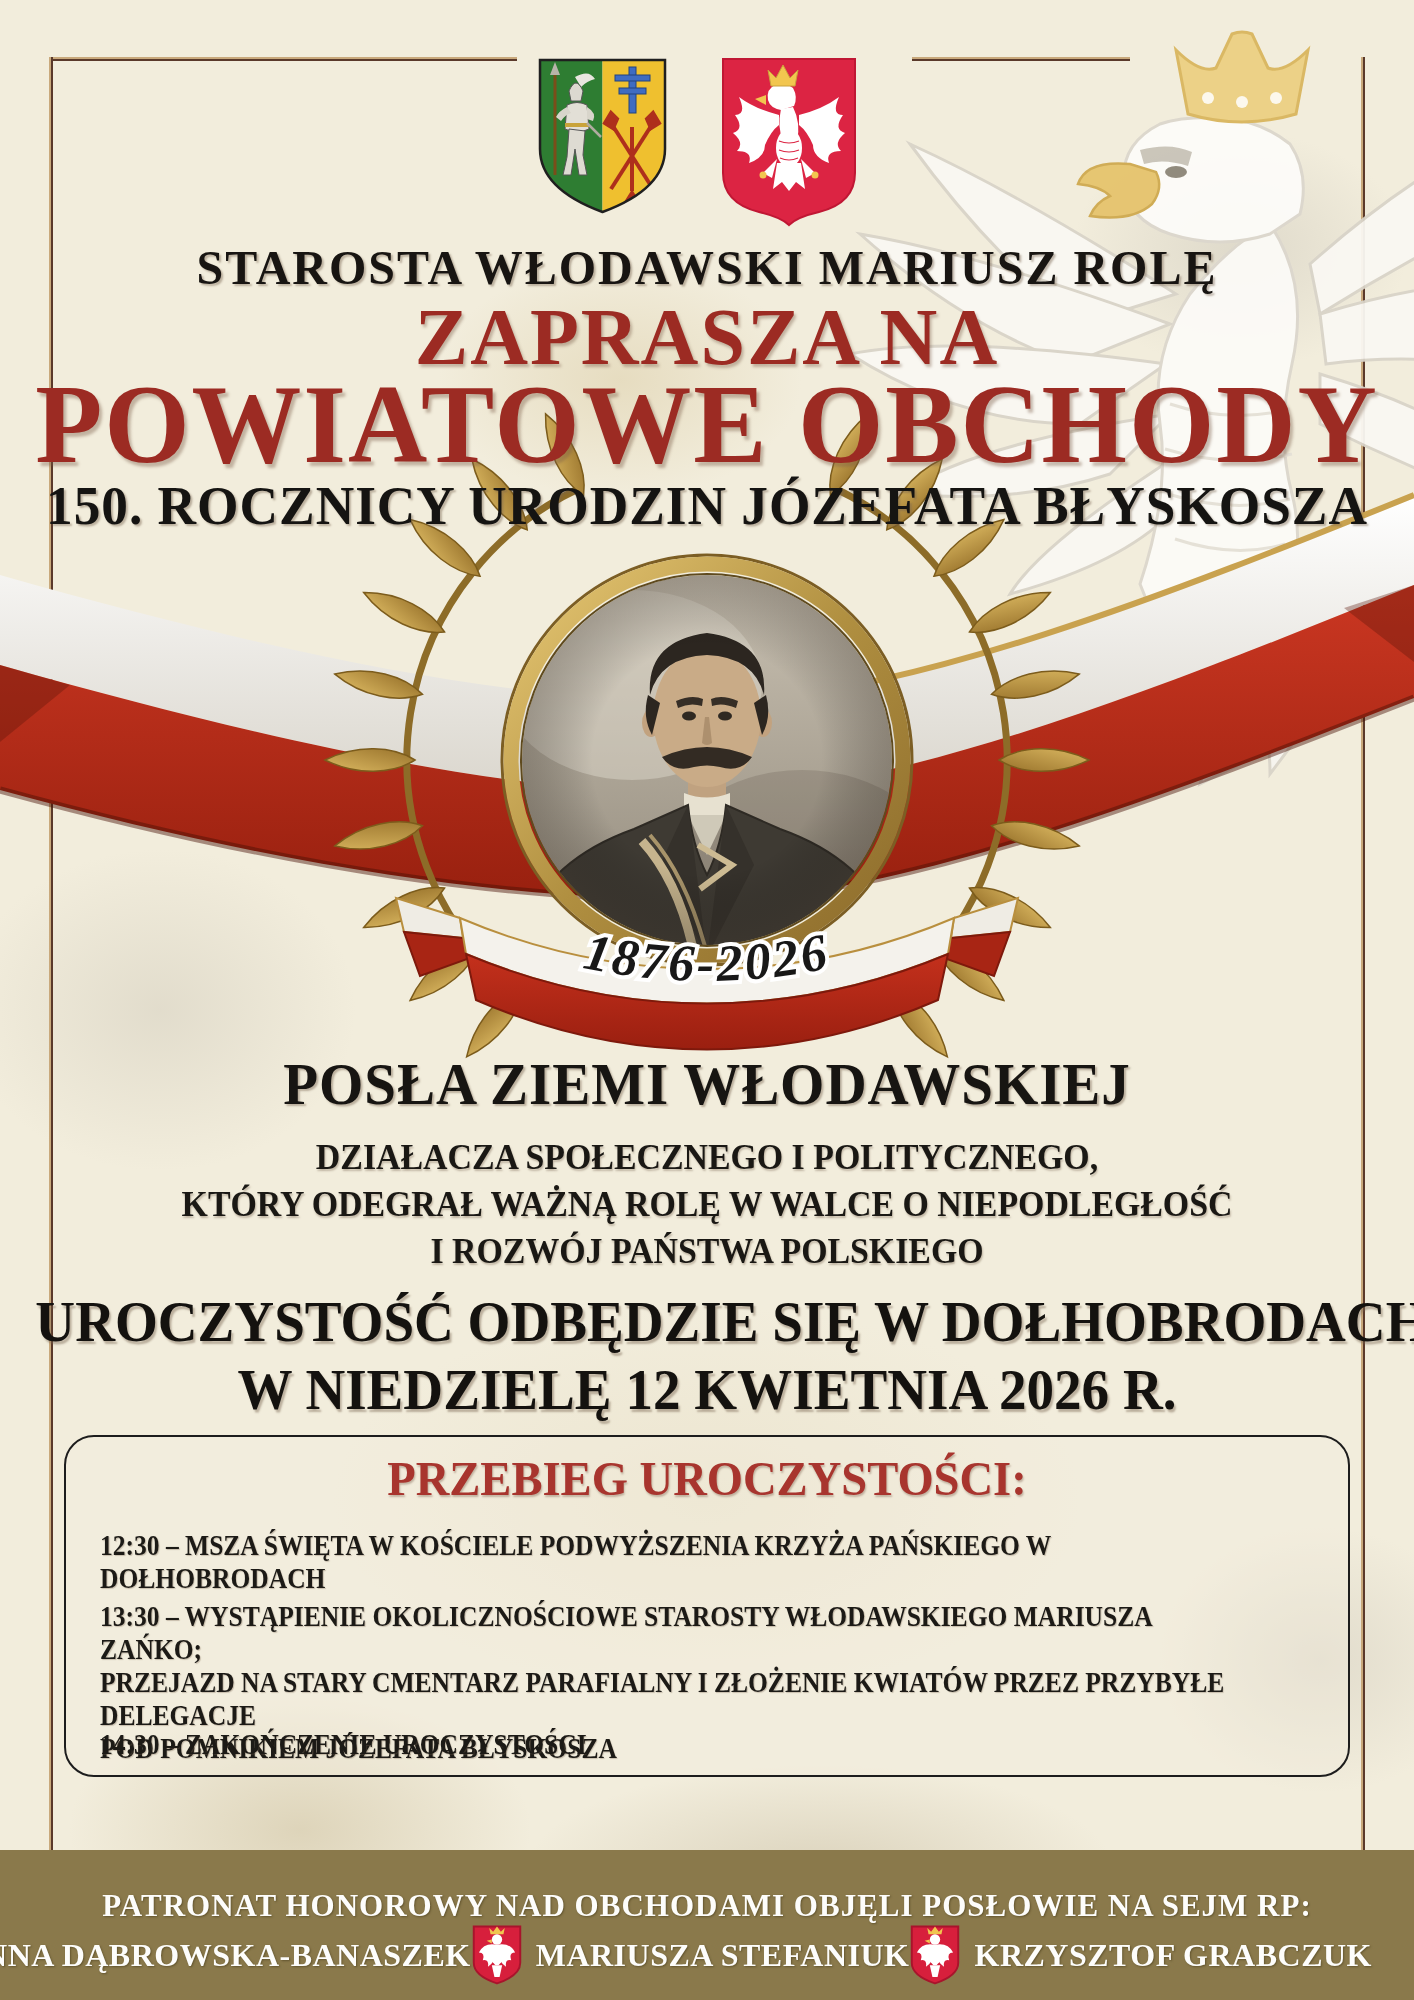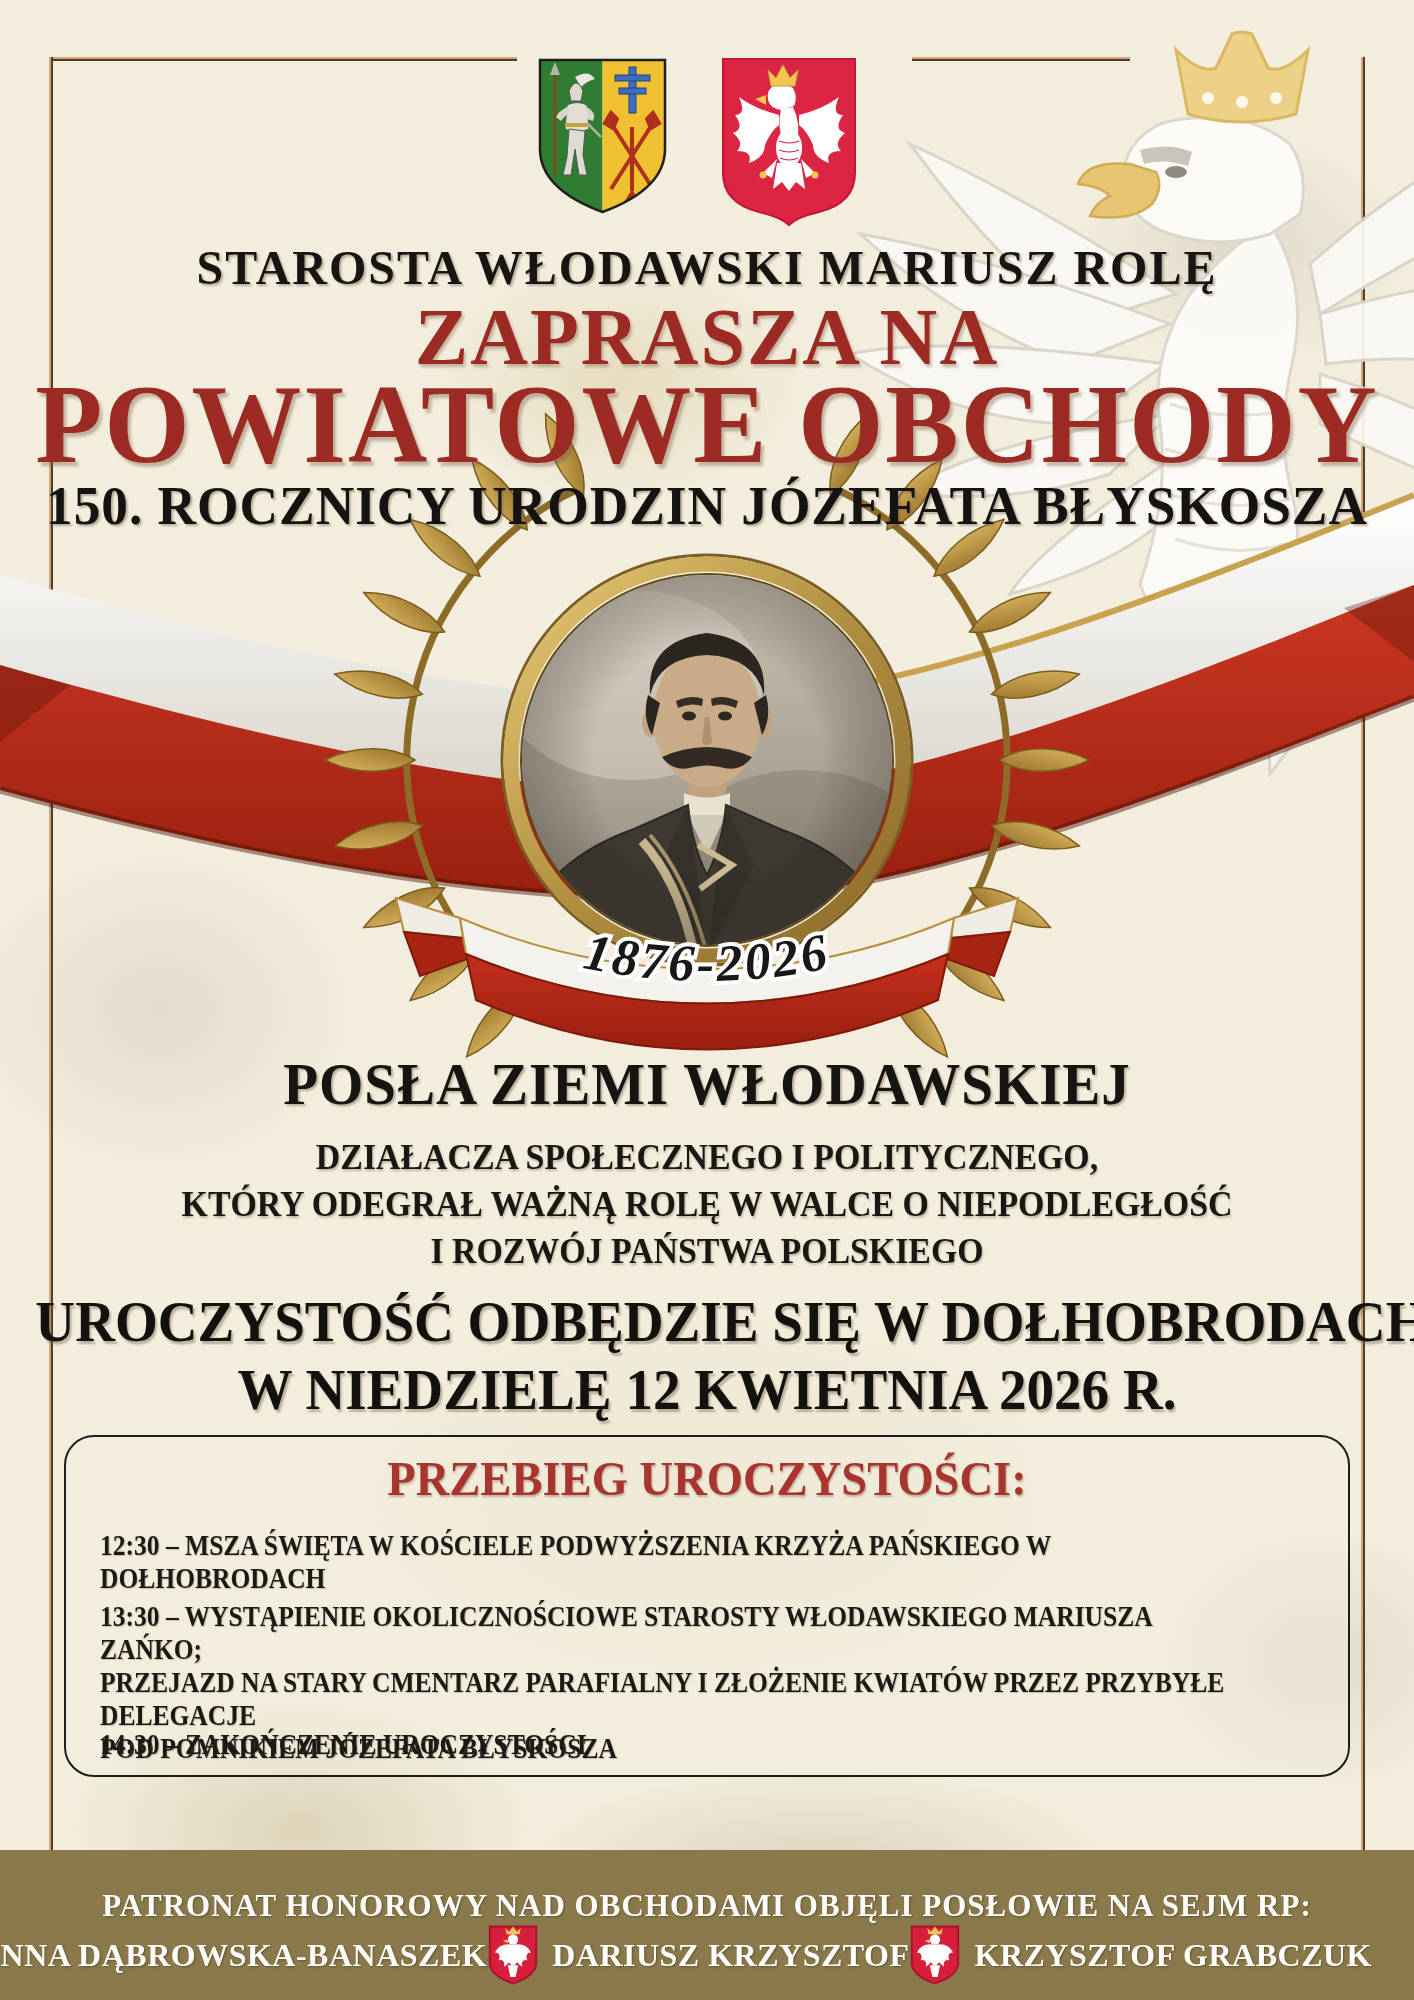--- a/index.html
+++ b/index.html
@@ -368,21 +368,21 @@
       <div class="patron">
         <svg viewBox="0 0 40 48">
             <use href="#badge-eagle"></use>
           </svg>
         <span>ANNA DĄBROWSKA-BANASZEK</span>
       </div>
       <div class="patron">
         <svg viewBox="0 0 40 48">
             <use href="#badge-eagle"></use>
           </svg>
-        <span>DARIUSZ KRZYSZTOF</span>
+        <span>MARIUSZA STEFANIUK</span>
       </div>
       <div class="patron">
         <svg viewBox="0 0 40 48">
             <use href="#badge-eagle"></use>
           </svg>
         <span>KRZYSZTOF GRABCZUK</span>
       </div>
     </div>
   </div>
 

